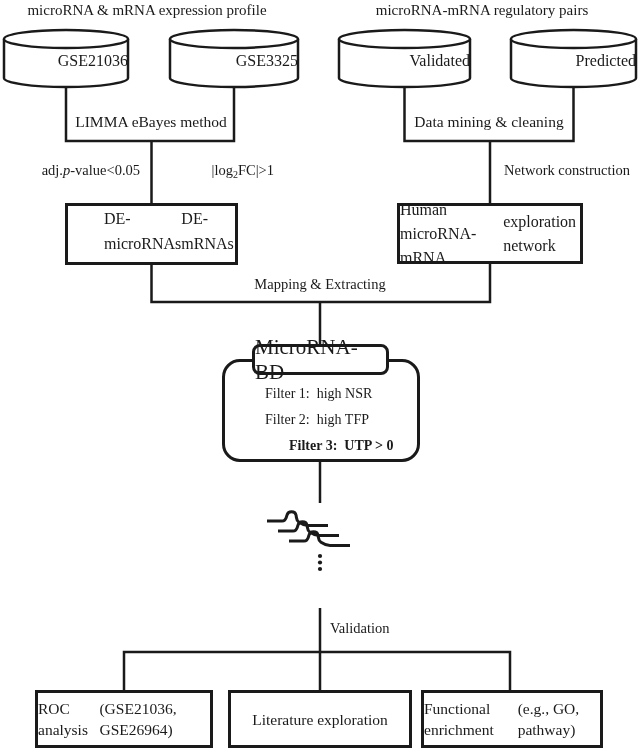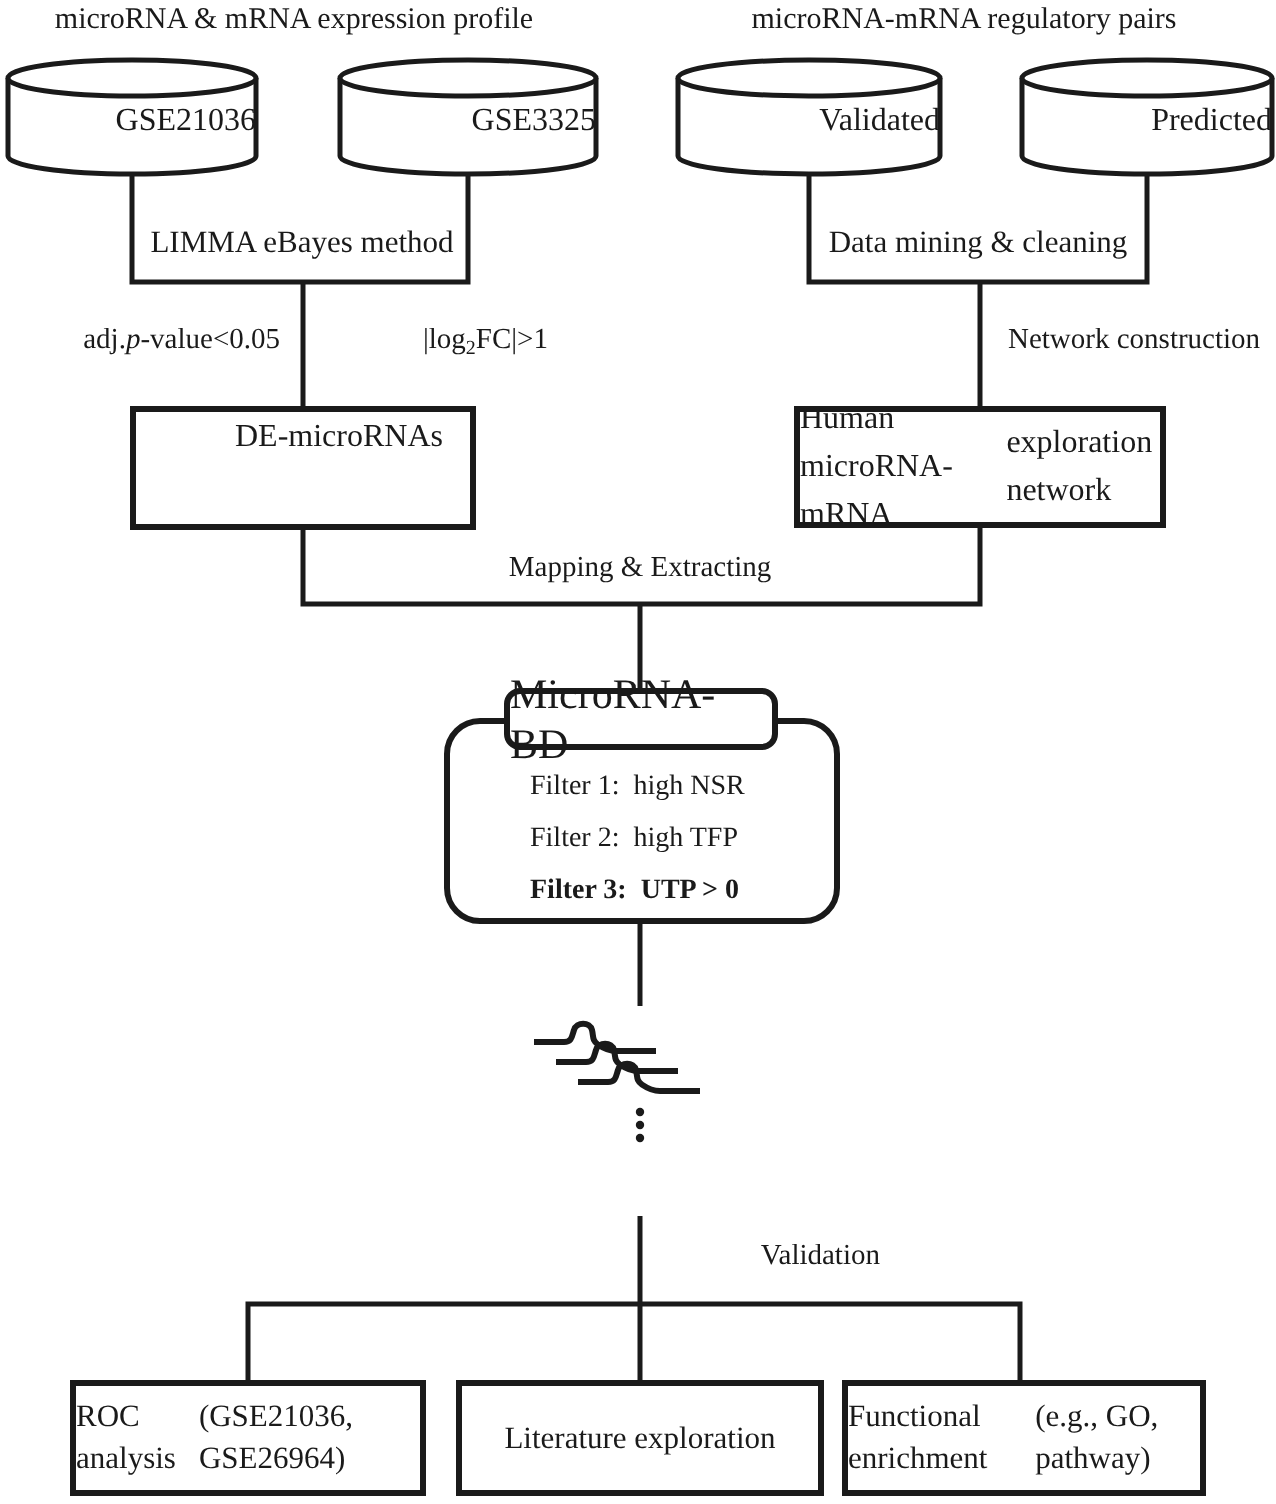--- a/index.html
+++ b/index.html
@@ -17,21 +17,21 @@
   .cyl-label{position:absolute;text-align:right;font-size:16px;z-index:1;}
   .method-label{font-size:15.5px;}
   .small-label{font-size:14.5px;}
   .title-label{font-size:15px;}
   .de-text{align-items:flex-start;padding-left:36px;font-size:16px;line-height:25px;}
   .net-text{font-size:16px;line-height:24px;}
   .bd-big{border-radius:18px;z-index:1;}
   .bd-small{border-radius:8px;z-index:2;font-size:21px;}
   .filters{position:absolute;text-align:left;z-index:2;font-size:14px;line-height:26px;}
   .filters div{white-space:pre;}
-  .filter-bold{font-weight:bold;}
+  .filter-bold{font-weight:bold;margin-left:24px;}
   .bottom-box{font-size:15.5px;line-height:21px;}
   .ital{font-style:italic;}
   .subs{font-size:10px;vertical-align:-3px;}
 </style>
 </head>
 <body>
 
 <div class="canvas">
 
   <svg class="lines-svg" width="638" height="752" viewBox="0 0 638 752">
@@ -91,39 +91,40 @@
 
   <div class="t method-label" style="left:66px;top:113px;width:170px;">LIMMA eBayes method</div>
   <div class="t method-label" style="left:404px;top:113px;width:170px;">Data mining &amp; cleaning</div>
 
   <div class="t small-label" style="left:18px;top:162px;width:122px;text-align:right;"><span>adj.</span><span class="ital">p</span><span>-value&lt;0.05</span></div>
   <div class="t small-label" style="left:164px;top:162px;width:110px;text-align:right;"><span>|log</span><span class="subs">2</span><span>FC|&gt;1</span></div>
   <div class="t small-label" style="left:504px;top:162px;width:132px;text-align:left;">Network construction</div>
 
   <div class="box de-text" style="left:65px;top:203px;width:173px;height:62px;">
     <div>DE-microRNAs</div>
+    <div>DE-mRNAs</div>
   </div>
 
   <div class="box net-text" style="left:397px;top:203px;width:186px;height:61px;">
     <div>Human microRNA-mRNA</div>
     <div>exploration network</div>
   </div>
 
   <div class="t small-label" style="left:250px;top:276px;width:140px;">Mapping &amp; Extracting</div>
 
   <div class="box bd-big" style="left:222px;top:359px;width:198px;height:103px;"></div>
   <div class="box bd-small" style="left:252px;top:344px;width:137px;height:31px;">MicroRNA-BD</div>
   <div class="filters" style="left:265px;top:381px;width:150px;">
     <div>Filter 1:  high NSR</div>
     <div>Filter 2:  high TFP</div>
     <div class="filter-bold">Filter 3:  UTP &gt; 0</div>
   </div>
 
 
-  <div class="t small-label" style="left:330px;top:620px;width:110px;text-align:right;">Validation</div>
+  <div class="t small-label" style="left:330px;top:620px;width:110px;text-align:left;">Validation</div>
 
   <div class="box bottom-box" style="left:35px;top:690px;width:178px;height:58px;">
     <div>ROC analysis</div>
     <div>(GSE21036, GSE26964)</div>
   </div>
   <div class="box bottom-box" style="left:228px;top:690px;width:184px;height:58px;">
     <div>Literature exploration</div>
   </div>
   <div class="box bottom-box" style="left:421px;top:690px;width:182px;height:58px;">
     <div>Functional enrichment</div>

